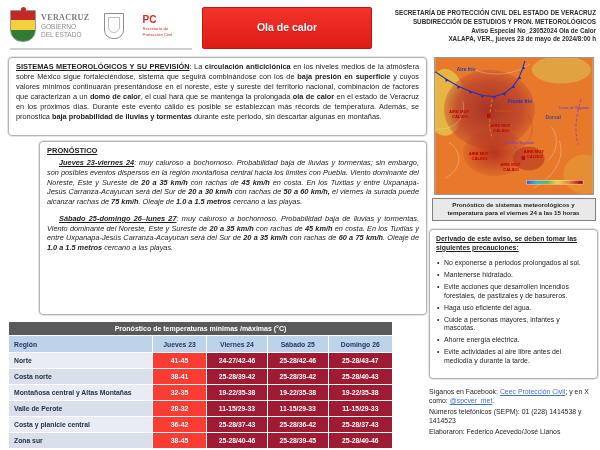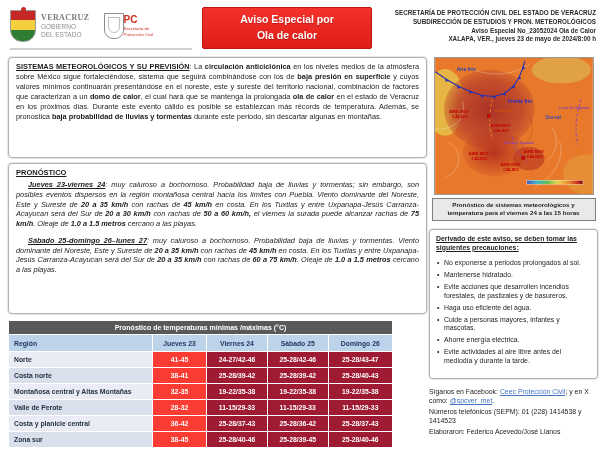--- a/index.html
+++ b/index.html
@@ -11,40 +11,40 @@
 
   
   .header { display:flex; align-items:flex-start; height:52px; padding:4px 4px 0 10px; }
   .logos { display:flex; gap:14px; width:182px; padding-top:6px; border-bottom:2px solid #cfcfcf; padding-bottom:6px; }
   .ver-logo { display:flex; gap:5px; align-items:center; }
   .shield { width:26px; height:32px; border:1px solid #9a9a9a; border-radius:0 0 12px 12px;
     background:linear-gradient(180deg,#c62828 0 30%, #f4d03f 30% 62%, #2e7d32 62% 100%); position:relative; }
   .shield:before { content:""; position:absolute; top:-4px; left:10px; width:5px; height:5px; background:#c62828; border-radius:50%; }
   .ver-text div:first-child { font-size:8px; font-weight:bold; color:#7a7a7a; letter-spacing:.4px;font-family:Liberation Serif, serif; }
   .ver-text div { font-size:6.5px; color:#8d8d8d; line-height:1.25; }
-  .pc-logo { display:flex; gap:0; align-items:center;justify-content:center; }
+  .pc-logo { display:flex; gap:19px; align-items:center;justify-content:center; }
   .pc-shield { width:20px; height:26px; border:1.5px solid #8d8d8d; border-radius:0 0 9px 9px; position:relative; background:#fff; }
   .pc-shield:before { content:""; position:absolute; inset:3px 3px 5px 3px; border:1px solid #bdbdbd; border-radius:0 0 6px 6px; }
   .pc-text .abbr { color:#d22b20; font-weight:bold; font-size:10px; line-height:1; }
   .pc-text .sub { color:#d22b20; font-size:4.3px; width:40px; line-height:1.25; margin-top:1px; }
   .title-box { width:170px; height:42px; margin:3px 0 0 10px; background:linear-gradient(#f3322c,#de1d17);
     border:1px solid #bf1712; border-radius:2px; color:#fff; font-weight:bold; font-size:10.5px;
     display:flex; flex-direction:column; align-items:center; justify-content:center; line-height:1.5;
     text-shadow:0 1px 1px rgba(120,0,0,.4); }
   .org-info { flex:1; text-align:right; font-weight:bold; font-size:6.3px; line-height:1.4; color:#2b2b2b; padding-top:5px; }
 
   
   .main { display:flex; padding:0 2px 0 8px; gap:2px; }
   .left-col { width:419px; }
   .right-col { width:169px; }
 
   .outline-box { border:1px solid #b3b3b3; border-radius:4px; box-shadow:0 0 0 1px #e6e6e6; background:#fff; }
 
-  .sys-box { margin-top:5px; height:101px; padding:4px 7px; font-size:7.35px; line-height:1.36; text-align:justify; overflow:hidden; }
-  .fc-box { margin-top:5px; height:151px; padding:4px 7px; font-size:7.35px; line-height:1.33; text-align:justify; overflow:hidden; }
+  .sys-box { margin-top:5px; height:79px; padding:4px 7px; font-size:7.35px; line-height:1.36; text-align:justify; overflow:hidden; }
+  .fc-box { margin-top:5px; height:174px; padding:4px 7px; font-size:7.35px; line-height:1.33; text-align:justify; overflow:hidden;margin-left:31px; }
   .fc-heading { font-weight:bold; text-decoration:underline; font-size:7.5px; margin-bottom:2px; }
   .fc-par { text-indent:12px; margin-bottom:7px;font-style:italic; }
 
   
   .temp-table { margin-top:6px; width:385px; border-collapse:collapse; font-size:6.8px; }
   .temp-table .title-bar { background:#595959; color:#fff; font-weight:bold; text-align:center; height:14px; font-size:7px; }
   .temp-table th { background:#bdd3ea; color:#1f3864; font-weight:bold; height:17px; border:1px solid #fff; }
   .temp-table th.region-h { text-align:left; padding-left:5px; width:144px; }
   .temp-table td { border:1px solid #fff; height:16px; text-align:center; font-weight:bold; }
   .temp-table td.region { text-align:left; padding-left:5px; color:#1f2d3d; background:#e9ecf4; }
@@ -79,21 +79,20 @@
     </div>
     <div class="pc-logo">
       <div class="pc-shield"></div>
       <div class="pc-text">
         <div class="abbr">PC</div>
         <div class="sub">Secretaría de Protección Civil</div>
       </div>
     </div>
   </div>
   <div class="title-box">
-    <div>Aviso Especial por</div>
     <div>Ola de calor</div>
   </div>
   <div class="org-info">
     <div>SECRETARÍA DE PROTECCIÓN CIVIL DEL ESTADO DE VERACRUZ</div>
     <div>SUBDIRECCIÓN DE ESTUDIOS Y PRON. METEOROLÓGICOS</div>
     <div>Aviso Especial No_23052024 Ola de Calor</div>
     <div>XALAPA, VER.,  jueves 23 de mayo de  2024/8:00 h</div>
   </div>
 </div>
 

